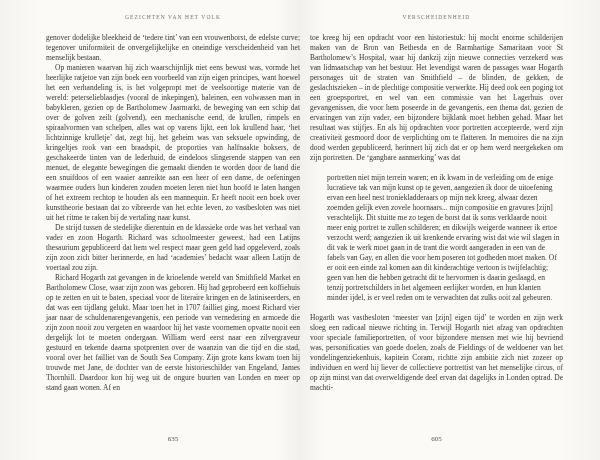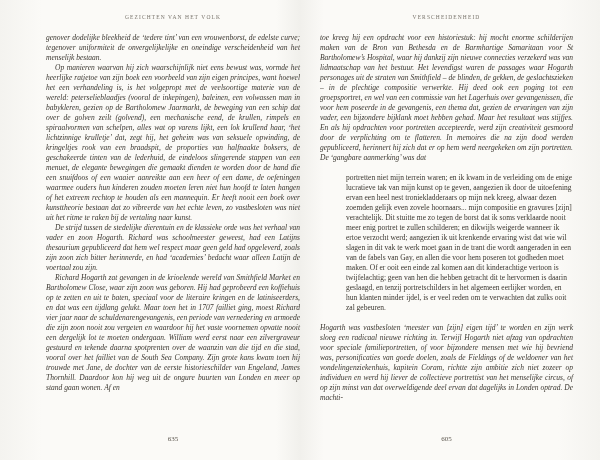--- a/index.html
+++ b/index.html
@@ -14,44 +14,44 @@
     background: linear-gradient(90deg,
       #f4f3ef 0%, #fbfaf7 7%, #fbfaf7 46%,
       #f1f0ec 50%, #fbfaf7 54%, #fbfaf7 93%, #f4f3ef 100%);
   }
   .page {
     position: absolute;
     top: 14px;
     height: 436px;
   }
   .page.left  { left: 46px;  width: 254px; }
-  .page.right { left: 320px; width: 253px; }
+  .page.right { left: 310px; width: 253px; }
 
   .running-head {
     height: 12px;
     text-align: center;
     font-family: "Liberation Serif", serif;
     font-size: 5.5px;
     letter-spacing: 1.1px;
     color: #79746c;
     white-space: nowrap;
   }
   .page-body {
     margin-top: 7px;
     font-family: "Liberation Serif", serif;
     font-size: 7.5px;
     line-height: 10px;
     color: #3a362f;
     text-align: justify;
   }
-  .page-body p { margin: 0; padding: 0; font-style: italic; }
+  .page-body p { margin: 0; padding: 0; }
   p.para-indent { text-indent: 9px; }
   p.para-flush  { text-indent: 0; }
   blockquote.quote {
-    margin: 10px 0 10px 26px;
+    margin: 10px 0 10px 17px;
     padding: 0;
     text-align: left;
   }
   .folio {
     position: absolute;
     top: 421px;
     left: 0;
     width: 100%;
     text-align: center;
     font-family: "Liberation Serif", serif;

